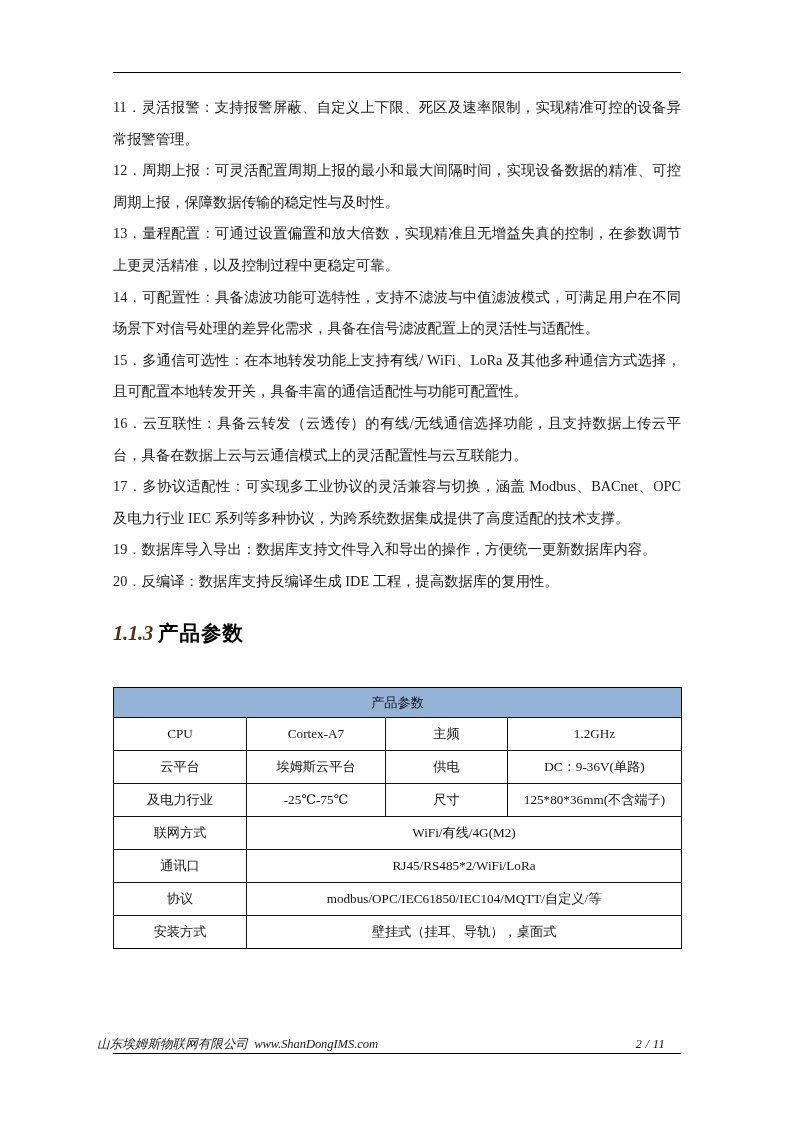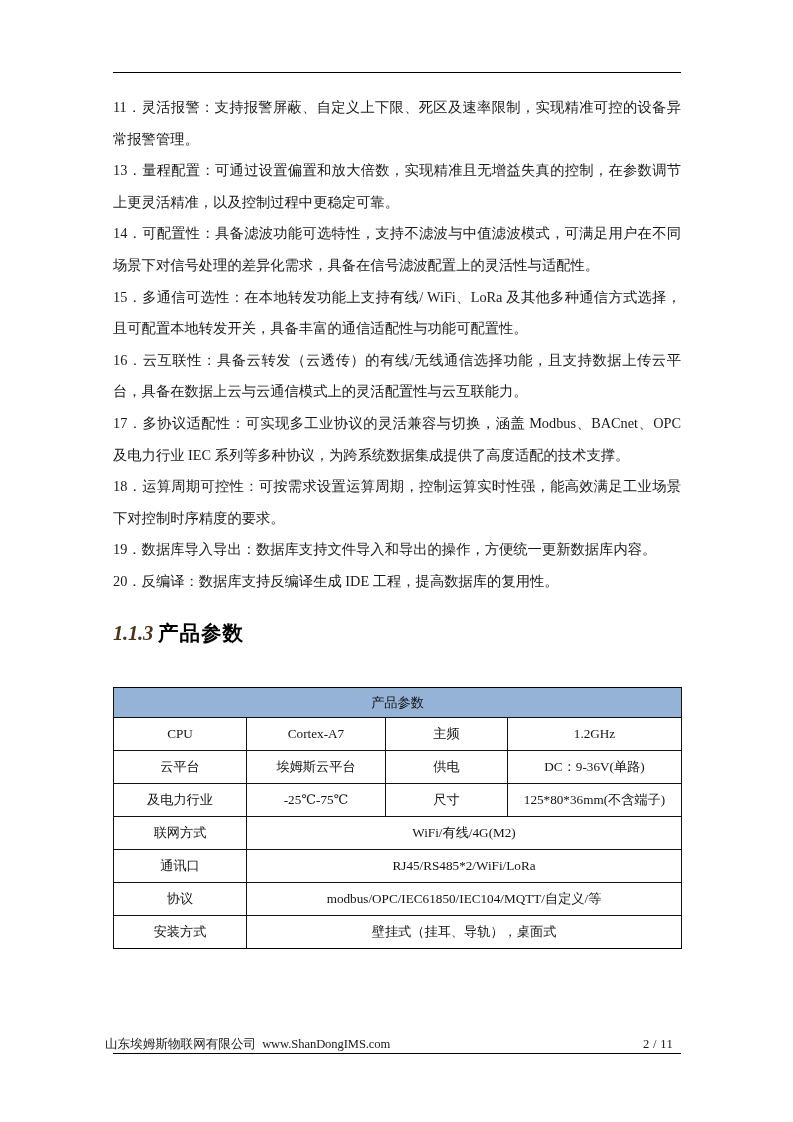--- a/index.html
+++ b/index.html
@@ -104,27 +104,28 @@
     border-bottom: 1.6px solid #000000;
   }
   .col-a { width: 133px; }
   .col-b { width: 139px; }
   .col-c { width: 122px; }
   .col-d { width: 174px; }
 
   
   .footer {
     position: absolute;
-    left: 105px;
+    left: 97px;
     top: 1036px;
     width: 568px;
     height: 18px;
     font-size: 12.6px;
     line-height: 16px;
     color: #1a1a1a;
+    font-style: italic;
   }
   .footer-left {
     position: absolute;
     left: 0;
     top: 0;
     white-space: nowrap;
   }
   .footer-left .site {
     margin-left: 6px;
     letter-spacing: -0.1px;
@@ -147,26 +148,26 @@
 </style>
 </head>
 <body>
 
 <div class="page">
 
   <div class="header-rule"></div>
 
   <div class="content">
     <p class="para">11．灵活报警：支持报警屏蔽、自定义上下限、死区及速率限制，实现精准可控的设备异常报警管理。</p>
+    <p class="para">12．周期上报：可灵活配置周期上报的最小和最大间隔时间，实现设备数据的精准、可控周期上报，保障数据传输的稳定性与及时性。</p>
     <p class="para">13．量程配置：可通过设置偏置和放大倍数，实现精准且无增益失真的控制，在参数调节上更灵活精准，以及控制过程中更稳定可靠。</p>
     <p class="para">14．可配置性：具备滤波功能可选特性，支持不滤波与中值滤波模式，可满足用户在不同场景下对信号处理的差异化需求，具备在信号滤波配置上的灵活性与适配性。</p>
     <p class="para">15．多通信可选性：在本地转发功能上支持有线/ WiFi、LoRa 及其他多种通信方式选择，且可配置本地转发开关，具备丰富的通信适配性与功能可配置性。</p>
     <p class="para">16．云互联性：具备云转发（云透传）的有线/无线通信选择功能，且支持数据上传云平台，具备在数据上云与云通信模式上的灵活配置性与云互联能力。</p>
     <p class="para">17．多协议适配性：可实现多工业协议的灵活兼容与切换，涵盖 Modbus、BACnet、OPC 及电力行业 IEC 系列等多种协议，为跨系统数据集成提供了高度适配的技术支撑。</p>
-    <p class="para">18．运算周期可控性：可按需求设置运算周期，控制运算实时性强，能高效满足工业场景下对控制时序精度的要求。</p>
     <p class="para">19．数据库导入导出：数据库支持文件导入和导出的操作，方便统一更新数据库内容。</p>
     <p class="para">20．反编译：数据库支持反编译生成 IDE 工程，提高数据库的复用性。</p>
 
     <h2 class="heading"><span class="h-num">1.1.3</span><span class="h-text">产品参数</span></h2>
   </div>
 
   <table class="param-table">
     <colgroup>
       <col class="col-a">
         <col class="col-b">

